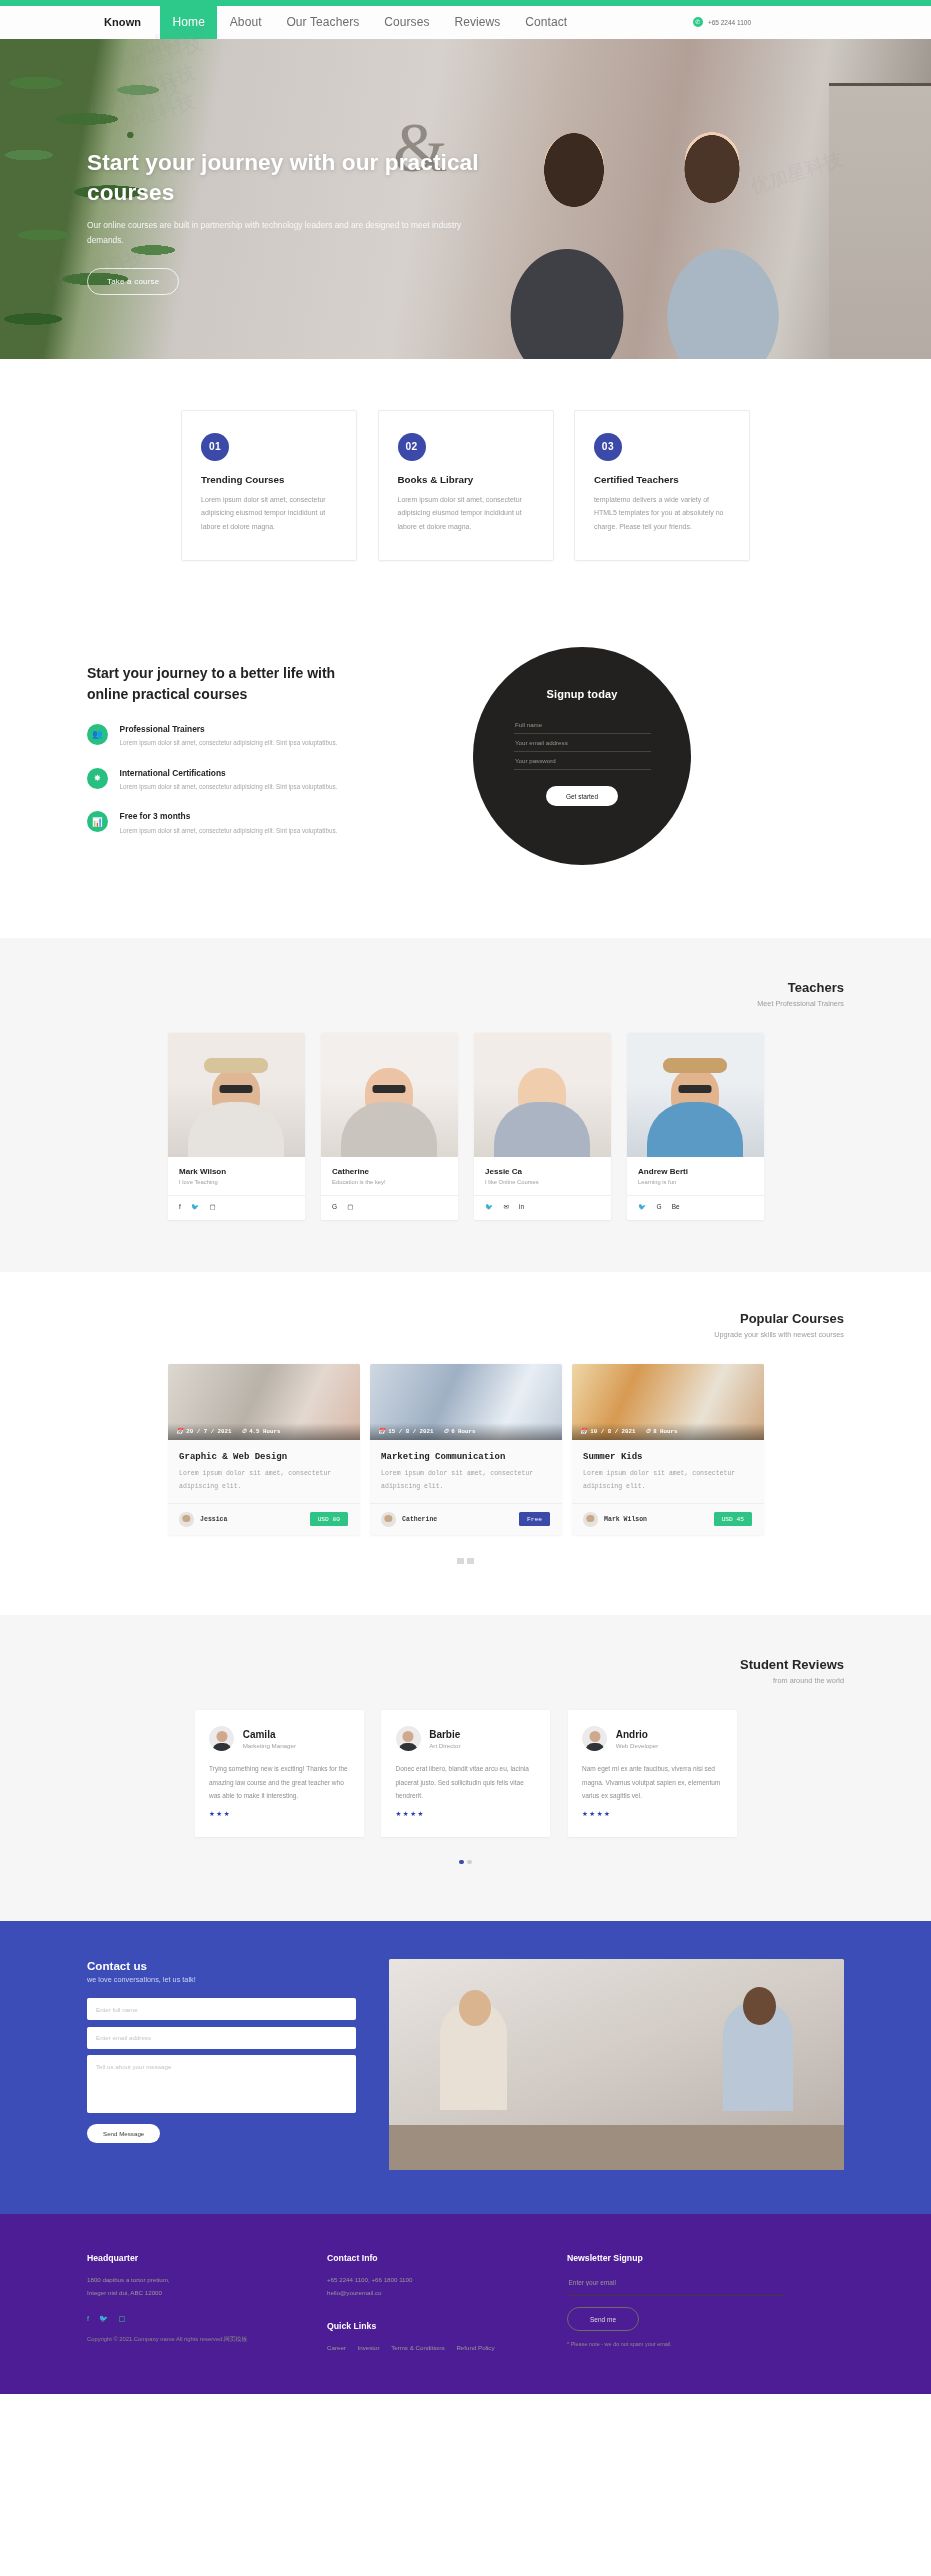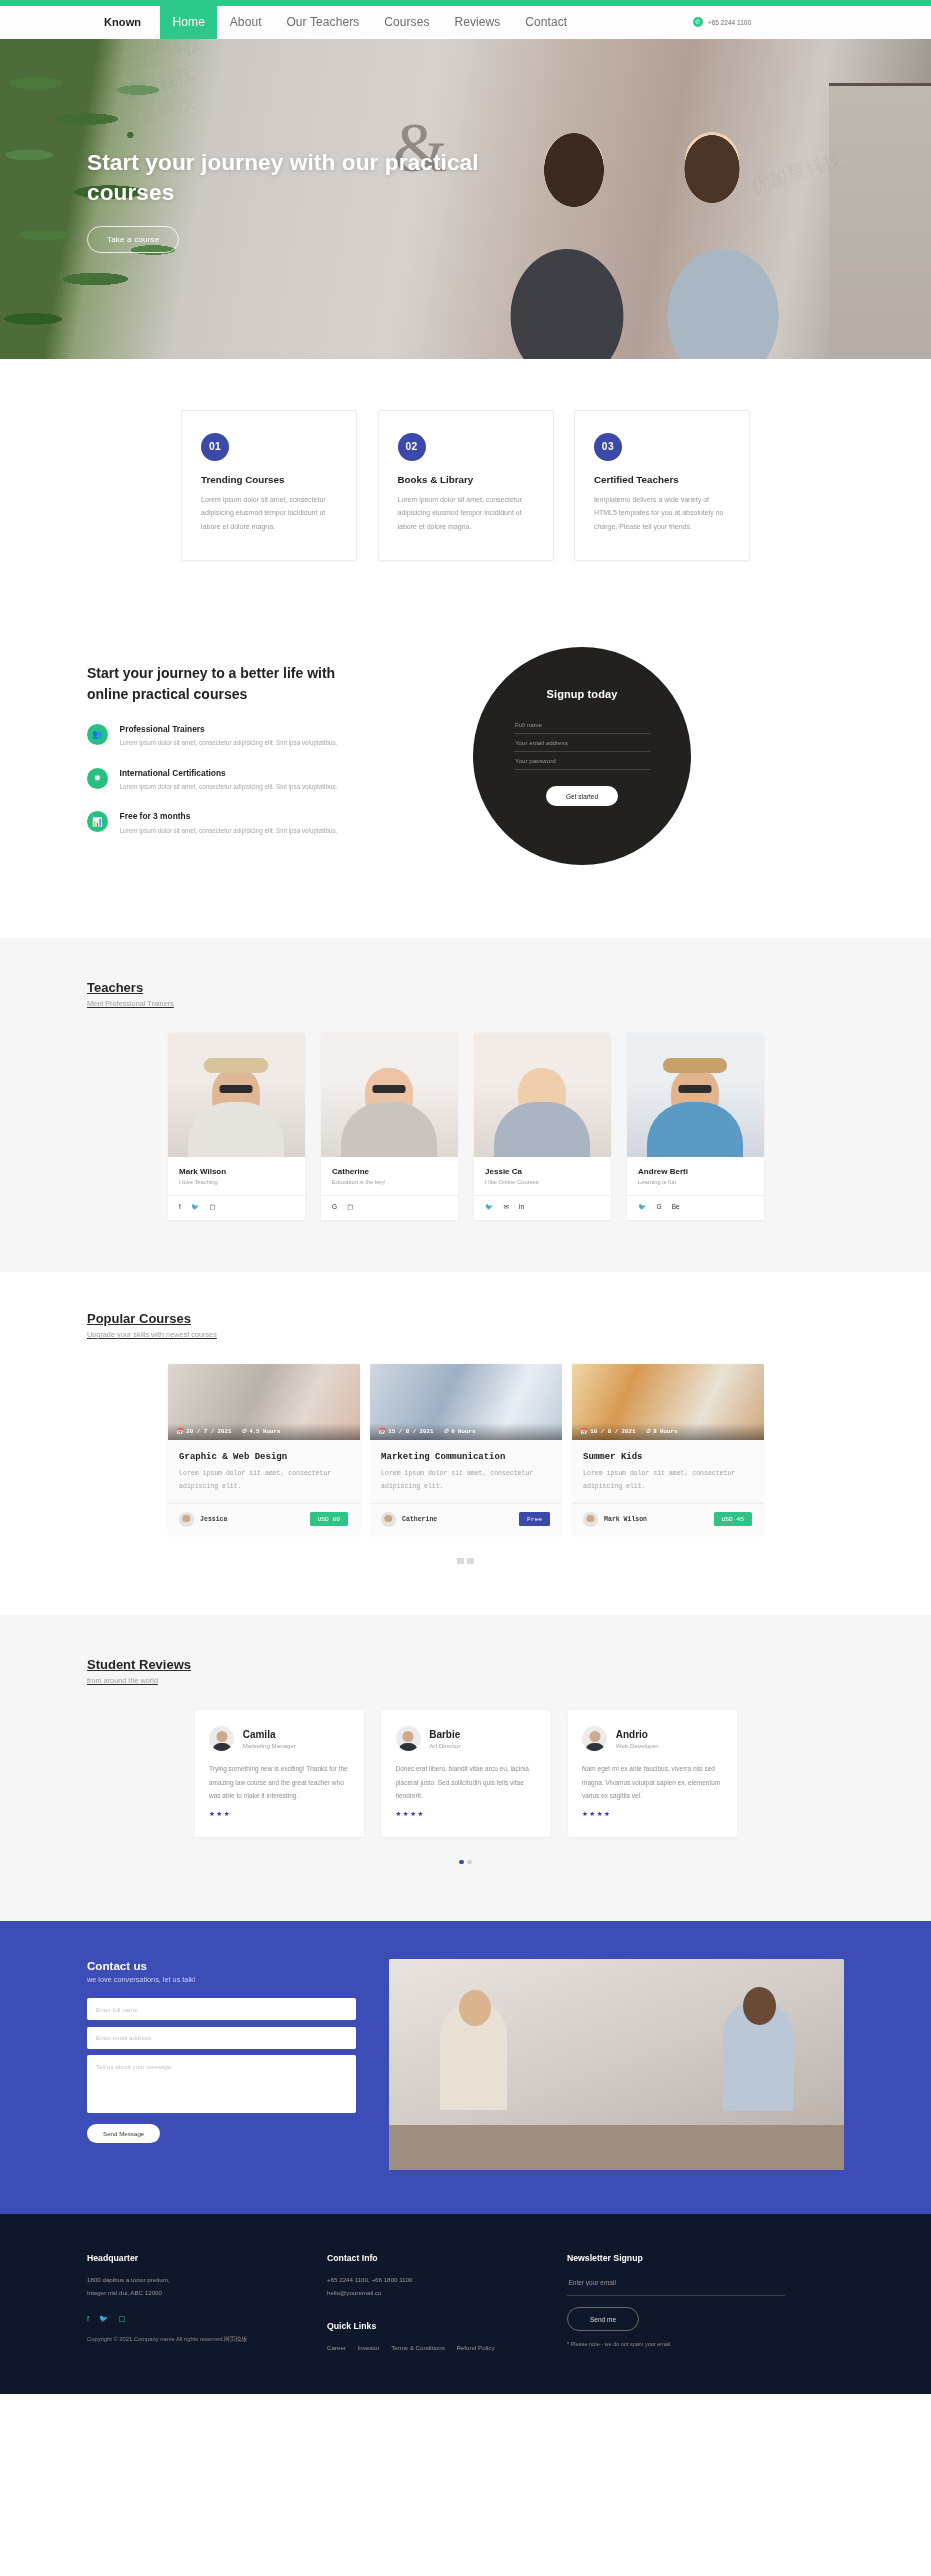--- a/index.html
+++ b/index.html
@@ -76,21 +76,21 @@
   .jitem p{margin-top:3.6px;font-size:6.3px;line-height:1.95;color:#a7a7a7;max-width:218px;}
   .signup{margin-left:44px;width:218px;height:218px;border-radius:50%;background:#222120;display:flex;flex-direction:column;align-items:center;padding-top:41px;}
   .signup h3{color:#fff;font-size:11px;font-weight:bold;letter-spacing:0.1px;}
   .signup-form{margin-top:16px;width:137px;}
   .signup-form input{display:block;width:100%;background:transparent;border:none;border-bottom:0.7px solid #46433f;color:#fff;font-size:6.2px;padding:5.1px 1.5px;outline:none;font-family:inherit;}
   .signup-form input::placeholder{color:#9a958f;}
   .get-started{margin:16px auto 0;display:block;background:#fff;color:#222;border:none;border-radius:14.5px;padding:6.5px 19.6px;font-size:6.5px;cursor:pointer;font-family:inherit;}
 
   
   .teachers{background:#f6f6f6;padding:42px 0 52px;}
-  .sec-head{text-align:left;margin-bottom:25px;text-decoration:underline;}
+  .sec-head{text-align:right;margin-bottom:25px;}
   .sec-head h2{font-size:13px;color:#262626;font-weight:bold;}
   .sec-head span{display:block;margin-top:4.4px;font-size:7.3px;color:#9d9d9d;}
   .teacher-grid{display:flex;gap:16px;justify-content:center;}
   .teacher-card{width:137px;background:#fff;border-radius:1.5px;overflow:hidden;box-shadow:0 0.7px 2.2px rgba(0,0,0,.06);}
   .t-photo{height:124px;position:relative;}
   .t1{background:linear-gradient(#efeae6 0 40%, #d8d3ce 100%);}
   .t2{background:linear-gradient(#f3efec 0 40%, #ded8d2 100%);}
   .t3{background:linear-gradient(#f1ece8 0 40%, #dcd6d0 100%);}
   .t4{background:linear-gradient(#eceff2 0 40%, #cfd6dc 100%);}
   .t-photo .head{position:absolute;left:50%;top:35px;transform:translateX(-50%);width:48px;height:54px;border-radius:46% 46% 42% 42%;}
@@ -154,21 +154,21 @@
   .send-msg{margin-top:4.4px;background:#fff;color:#3a3a3a;border:none;border-radius:11.6px;padding:5.8px 16px;font-size:6.2px;cursor:pointer;font-family:inherit;}
   .contact-img{flex:1;height:211px;border-radius:1.5px;position:relative;overflow:hidden;
     background:linear-gradient(160deg,#e8e4e0,#cfc8c2 55%,#b4aba4);}
   .contact-img .p1{position:absolute;left:51px;top:42px;width:67px;height:109px;border-radius:33px 33px 0 0;background:#e8dfd5;}
   .contact-img .p2{position:absolute;right:51px;top:41px;width:70px;height:111px;border-radius:35px 35px 0 0;background:#b9c7d6;}
   .contact-img .h1d{position:absolute;left:70px;top:31px;width:32px;height:36px;border-radius:50%;background:#d9b48f;}
   .contact-img .h2d{position:absolute;right:68px;top:28px;width:33px;height:38px;border-radius:50%;background:#6a4a35;}
   .contact-img .table{position:absolute;left:0;right:0;bottom:0;height:45px;background:#9e8e7f;}
 
   
-  .footer{background:#0f172a;padding:39px 0 40px;}
+  .footer{background:#4c1d95;padding:39px 0 40px;}
   .foot-row{display:flex;}
   .fcol1{width:240px;} .fcol2{width:240px;} .fcol3{width:218px;}
   .footer h4{color:#fff;font-size:8.7px;font-weight:bold;margin-bottom:10.2px;}
   .footer p,.footer a{color:#9b9896;font-size:6.2px;line-height:2.1;text-decoration:none;display:block;}
   .f-social{display:flex;gap:10.2px;margin:14.5px 0 11.6px;}
   .f-social i{font-style:normal;color:#2dc98a;font-size:7.3px;cursor:pointer;}
   .copy{color:#8d8a88;font-size:5.8px;line-height:2;max-width:167px;}
   .f-quick{margin-top:22px;}
   .quick-links{display:flex;gap:11.6px;flex-wrap:wrap;max-width:175px;}
   .quick-links a{display:inline;}
@@ -201,20 +201,21 @@
   </div>
 
   <div class="hero">
     <div class="hero-bg"></div>
     <div class="hero-leaves"></div>
     <div class="hero-people"></div>
     <div class="hero-amp">&amp;</div>
     <div class="hero-shelf"></div>
     <div class="hero-inner">
       <h1>Start your journey with our practical courses</h1>
+      <p>Our online courses are built in partnership with technology leaders and are designed to meet industry demands.</p>
       <button class="hero-btn">Take a course</button>
     </div>
     <div class="wm" style="left:51px;top:218px;">优加星科技</div>
   </div>
 
   <div class="features">
     <div class="container">
       <div class="feat-grid">
         <div class="feat-card">
           <div class="badge">01</div>

